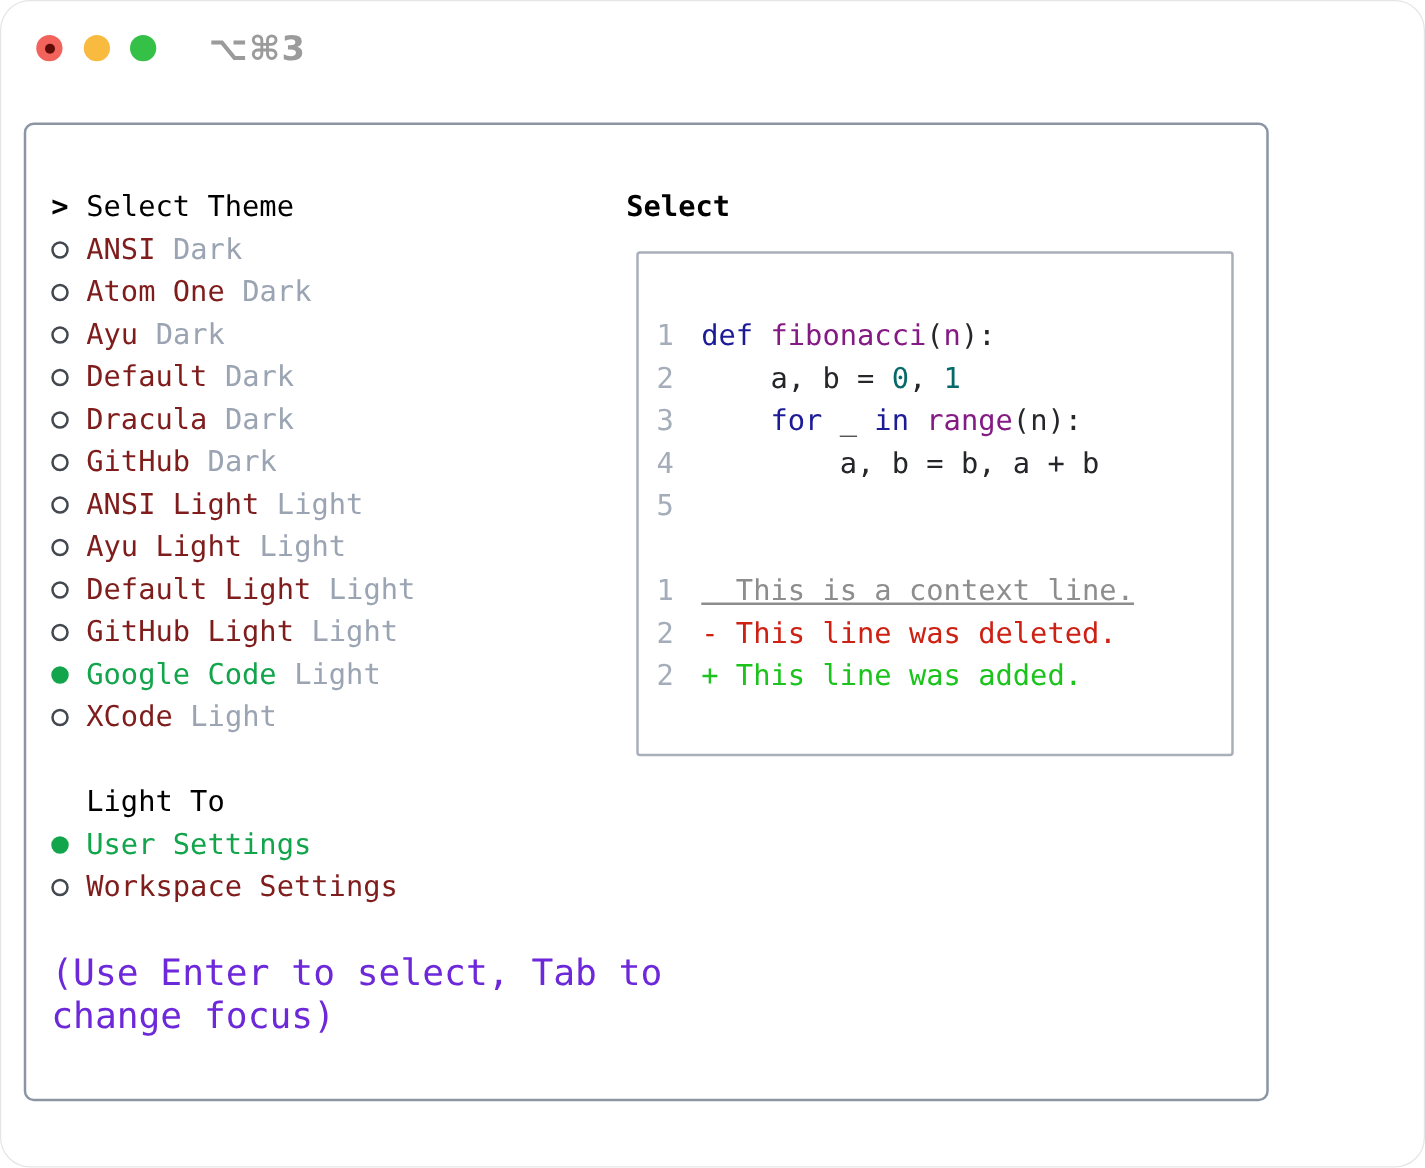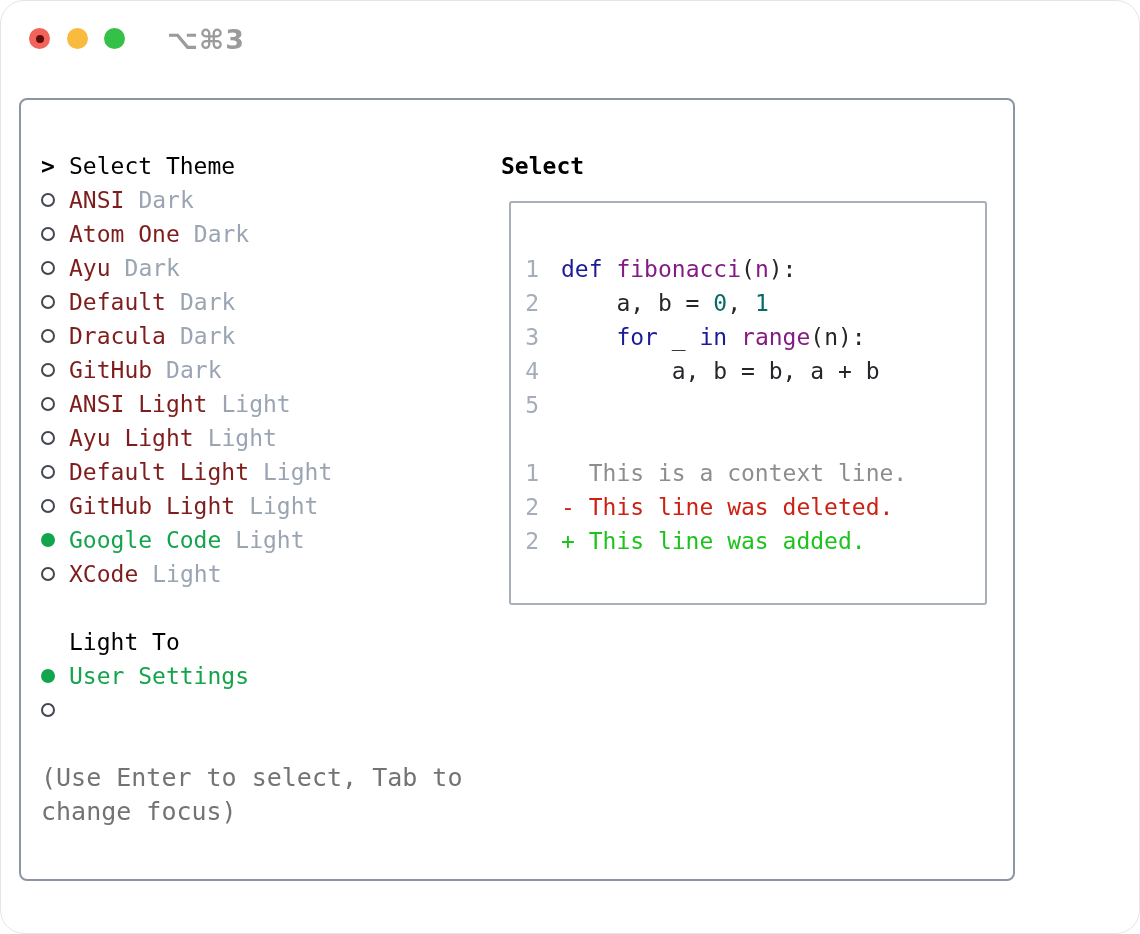--- a/index.html
+++ b/index.html
@@ -43,40 +43,40 @@
   .subhdr { color:#000000; }
   .circle {
     display:inline-block; width:14px; height:14px; border-radius:50%;
     border:2px solid #43484f; background:transparent;
   }
   .circle.filled { border-color:#12a54c; background:#12a54c; }
   .t-name { color:#7f1d1d; }
   .row.selected .t-name { color:#12a54c; }
   .t-variant { color:#9aa4b2; margin-left:14px; }
   .spacer { height:34px; }
-  .help { color:#737373; font-size:25px; line-height:34px; white-space:pre; }
+  .help { color:#6d28d9; font-size:29px; line-height:34px; white-space:pre; }
 
   
   .preview-title {
     position:absolute; left:480px; top:49px; height:34px; line-height:34px;
     font-size:23px; font-weight:bold; color:#000000;
   }
   .preview-box {
     position:absolute; left:488px; top:101px; width:478px; height:404px;
     border:2px solid #a9afb9; border-radius:3px; background:#ffffff;
     padding:49px 0 0 14px; overflow:hidden;
   }
   .pline { display:flex; height:34px; line-height:34px; font-size:23px; white-space:pre; }
   .pnum  { flex:none; width:14px; margin-right:22px; color:#a5adba; text-align:right; }
   .ptext { white-space:pre; }
   .kw  { color:#1b1b97;text-align:center; }
   .fn  { color:#841a84; }
   .lit { color:#076a6a; }
   .pl  { color:#24262a; }
-  .ctx { color:#8d8d8d; }
+  .ctx { color:#8d8d8d;text-decoration:underline; }
   .del { color:#cd2114; }
   .add { color:#1dc31d; }
 </style>
 </head>
 <body>
 
 <div class="window">
 
   <div class="titlebar">
     <span class="traffic red"></span>
@@ -173,20 +173,21 @@
         <span class="subhdr">Light To</span>
       </div>
 
       <div class="row selected">
         <span class="icon-col"><span class="circle filled"></span></span>
         <span class="t-name">User Settings</span>
       </div>
 
       <div class="row">
         <span class="icon-col"><span class="circle"></span></span>
+        <span class="t-name">Workspace Settings</span>
       </div>
 
       <div class="spacer"></div>
 
       <div class="help">(Use Enter to select, Tab to</div>
       <div class="help">change focus)</div>
     </div>
 
     <div class="preview-title">Select</div>
 

